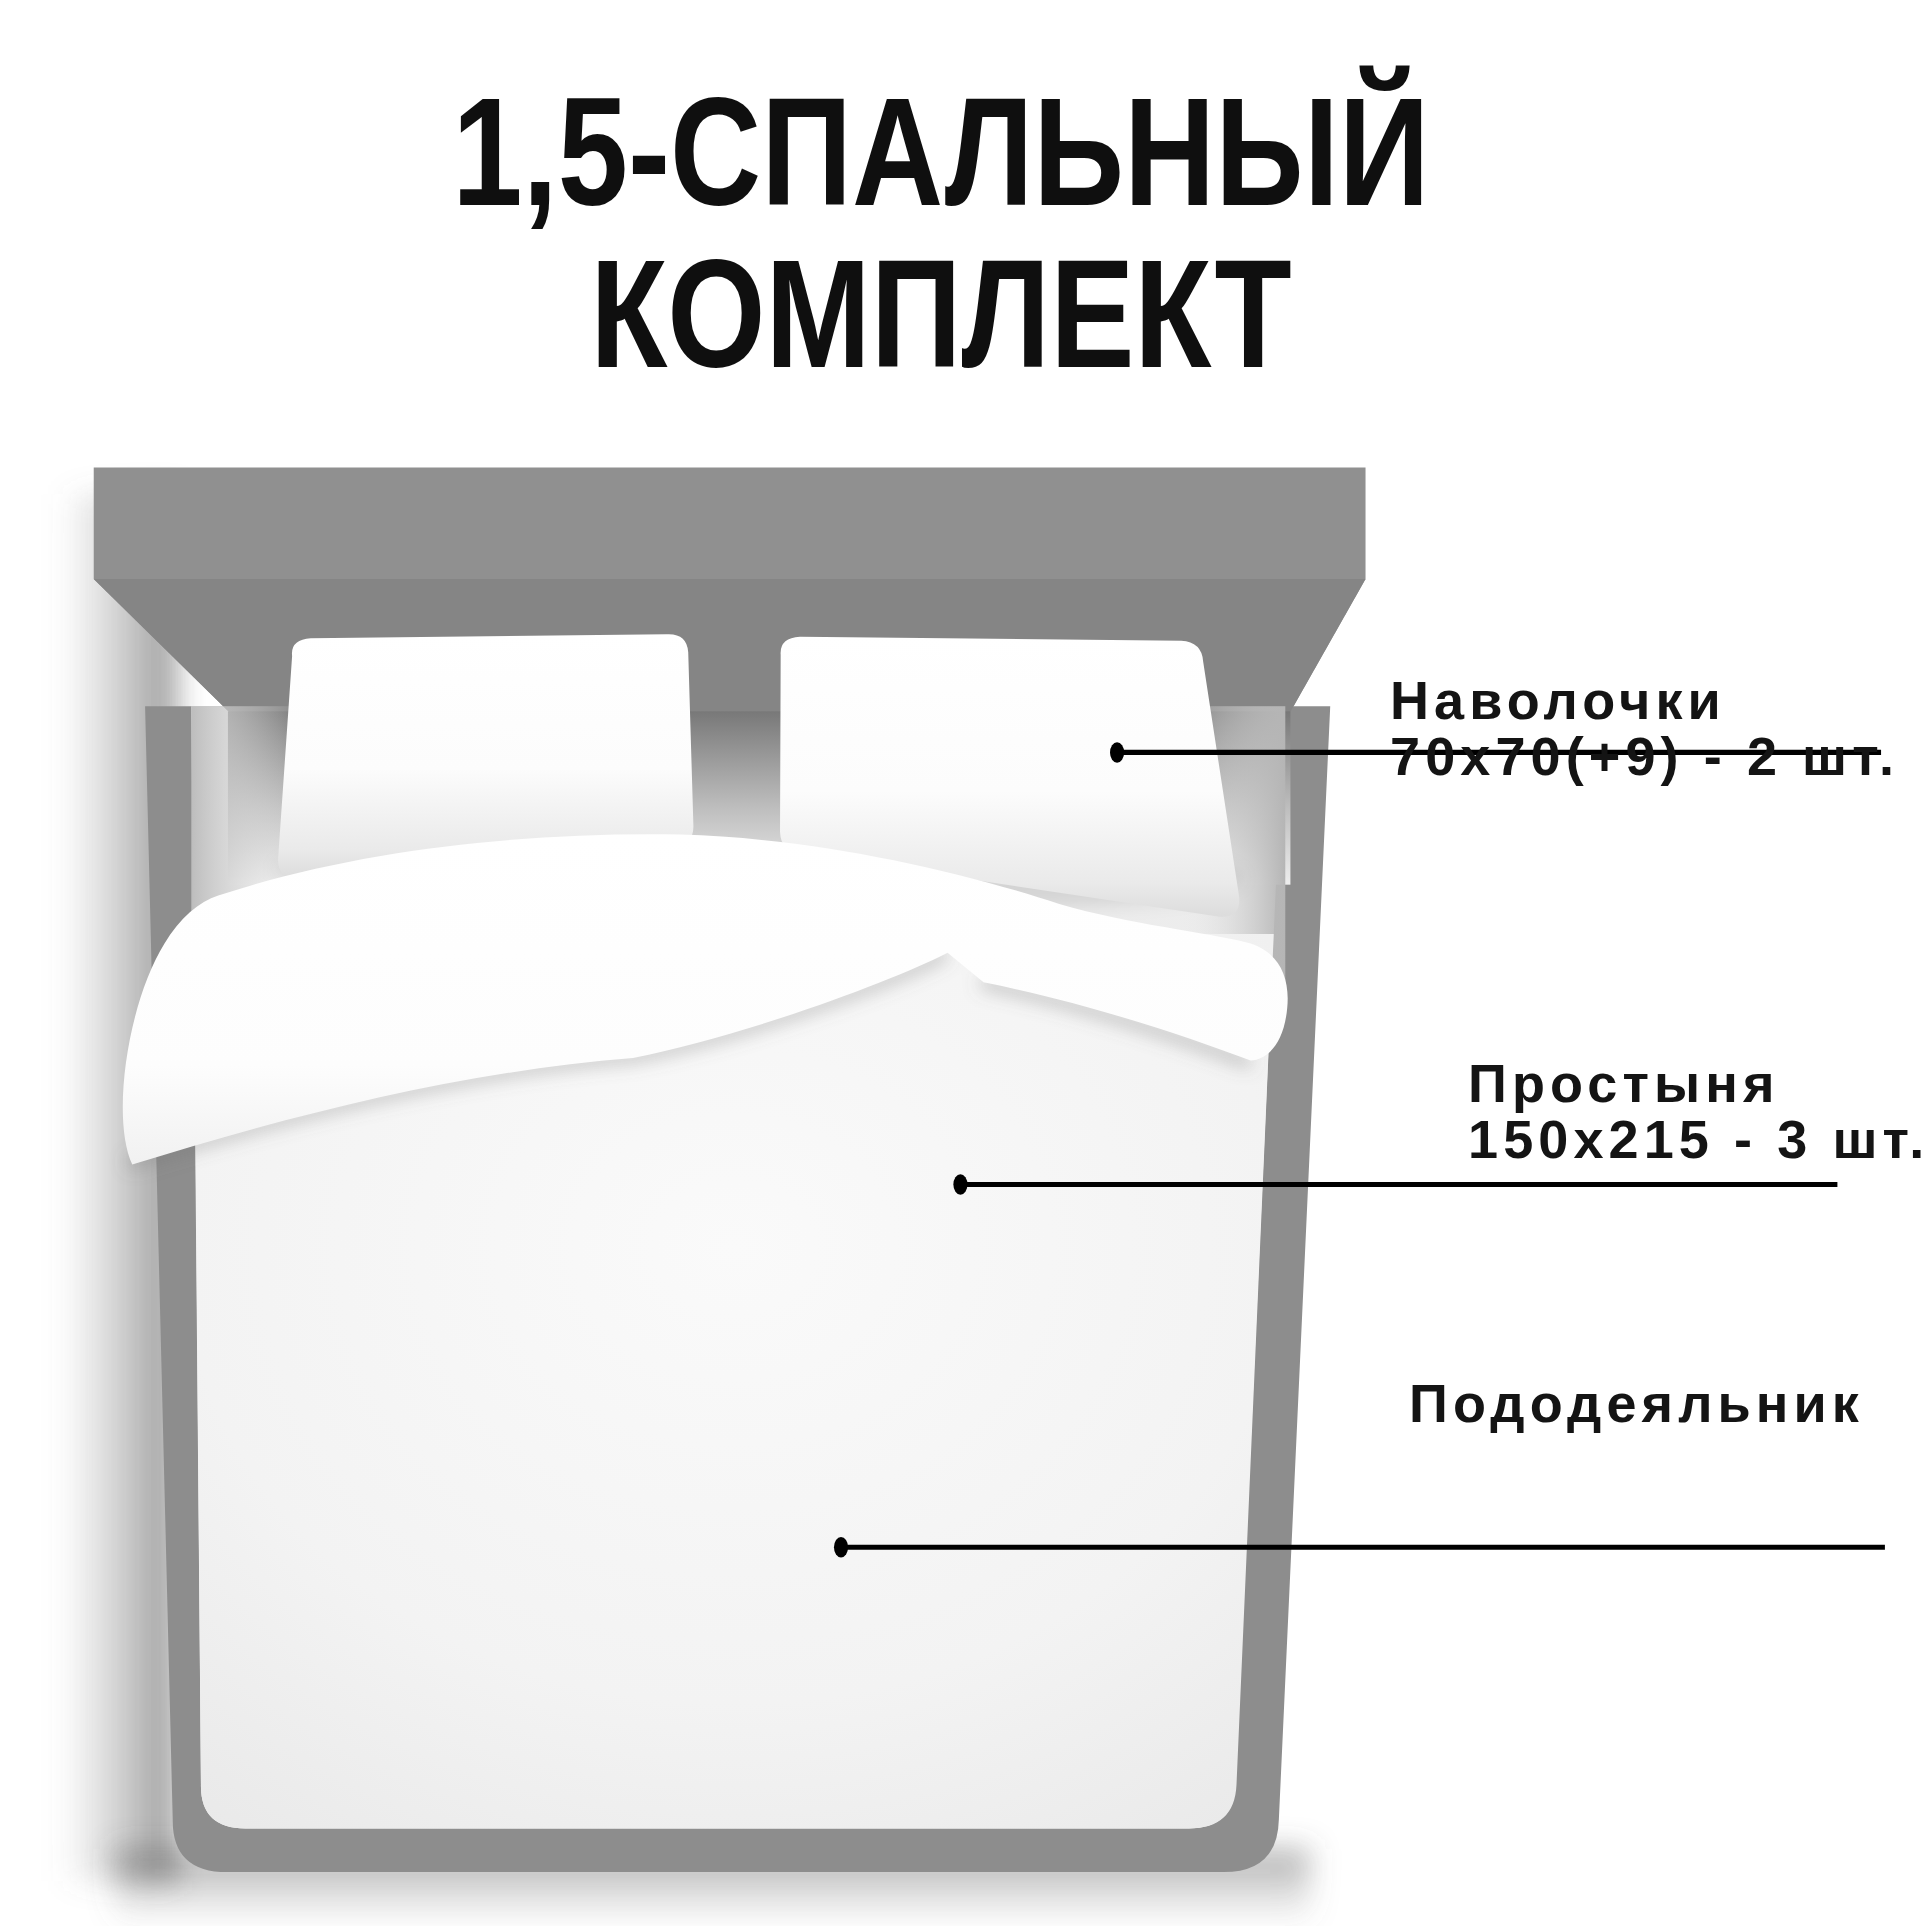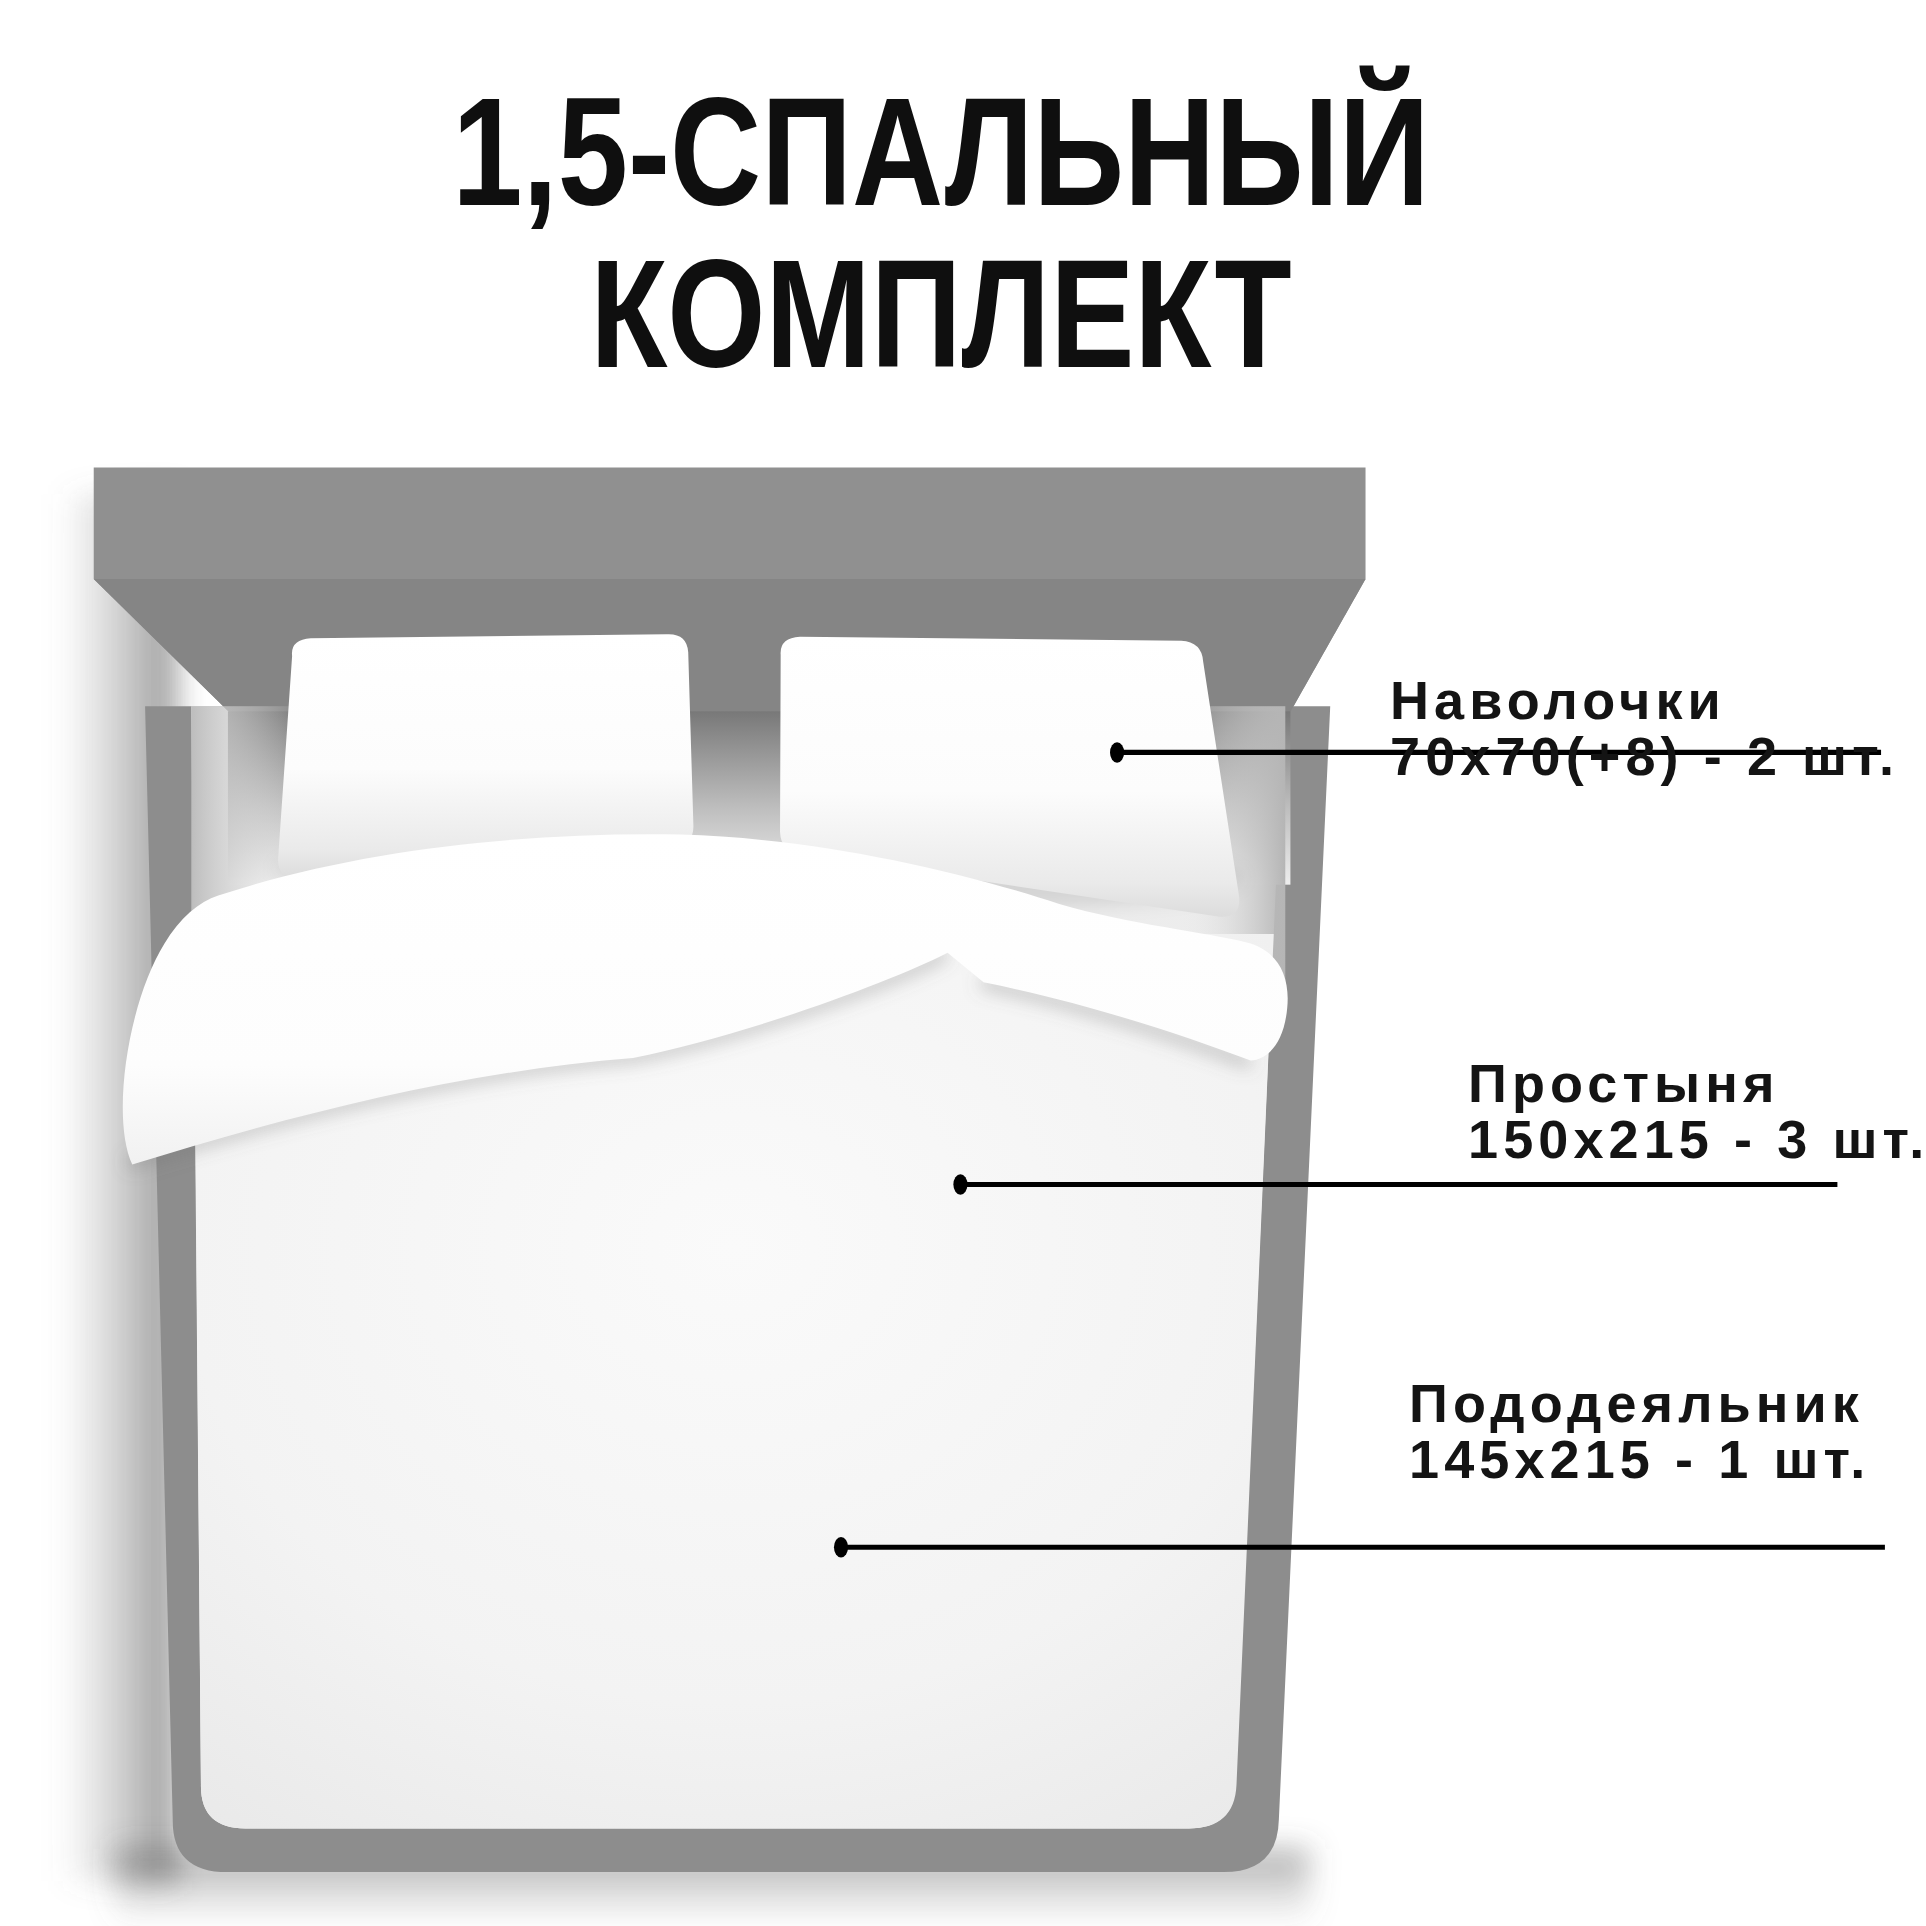--- a/index.html
+++ b/index.html
@@ -131,27 +131,26 @@
 
     <line x1="1496" y1="1845" x2="2862" y2="1845" stroke="#000000" stroke-width="8"></line>
     <ellipse cx="1496" cy="1845" rx="11" ry="16" fill="#000000"></ellipse>
 
     <line x1="1310" y1="2410" x2="2936" y2="2410" stroke="#000000" stroke-width="8"></line>
     <ellipse cx="1310" cy="2410" rx="11" ry="16" fill="#000000"></ellipse>
   </svg>
 
   <div class="annotation ann-a1">
     <div>Наволочки</div>
-    <div>70х70(+8) - 2 шт.</div>
+    <div>70х70(+9) - 2 шт.</div>
   </div>
 
   <div class="annotation ann-a2">
     <div>Простыня</div>
     <div>150х215 - 3 шт.</div>
   </div>
 
   <div class="annotation ann-a3">
     <div>Пододеяльник</div>
-    <div>145х215 - 1 шт.</div>
   </div>
 
 </div>
 
 
 </body></html>

